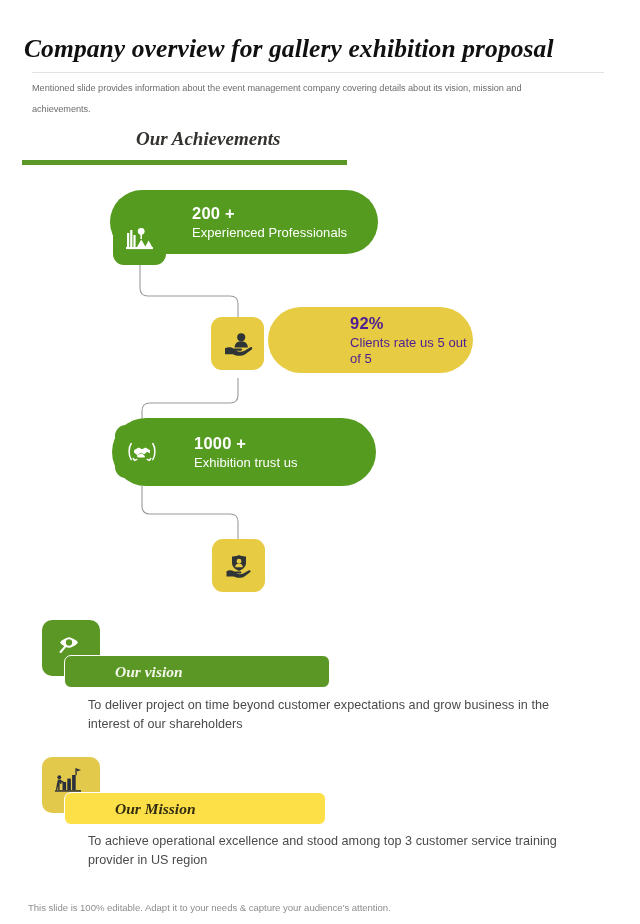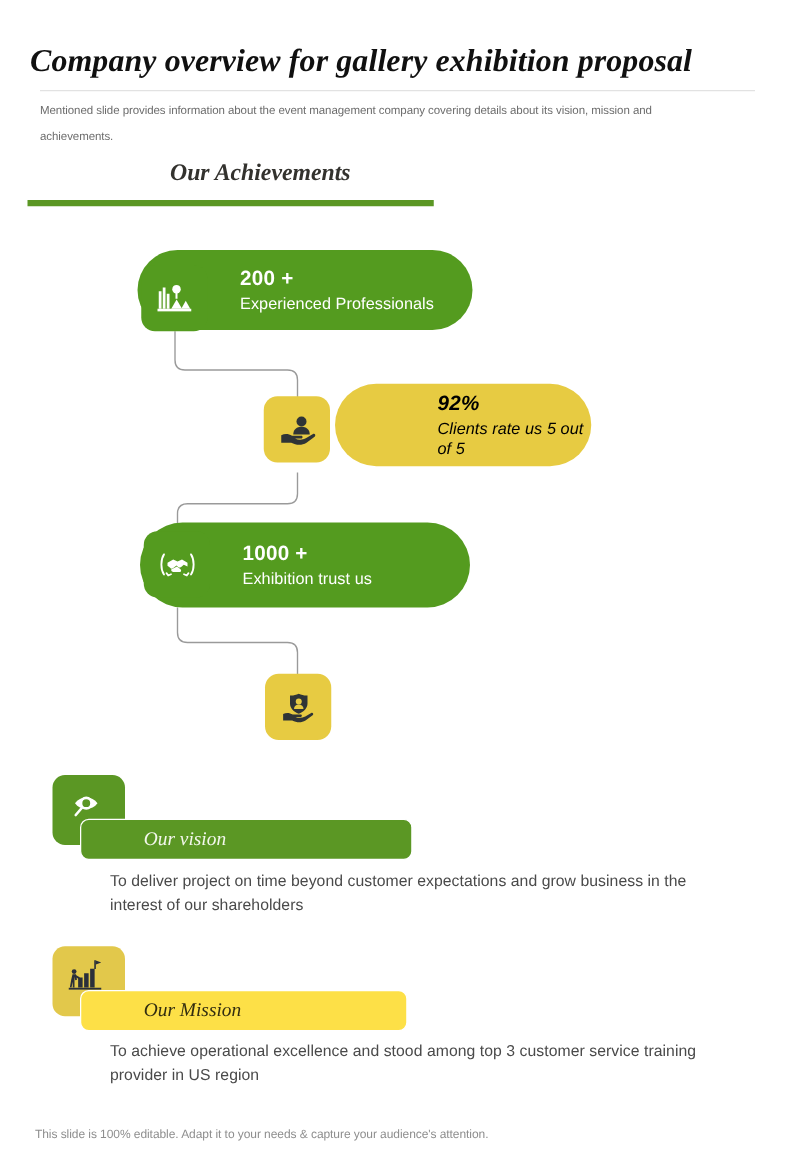--- a/index.html
+++ b/index.html
@@ -103,21 +103,21 @@
   .ach-card .ach-label {
     font-size: 13px;
     line-height: 16px;
     letter-spacing: 0.05px;
   }
   .ach-card.green { background: #549b1f; }
   .ach-card.green .ach-value,
   .ach-card.green .ach-label { color: #ffffff; }
   .ach-card.yellow { background: #e7cb42; }
   .ach-card.yellow .ach-value,
-  .ach-card.yellow .ach-label { color: #000000; font-style: italic; }
+  .ach-card.yellow .ach-label { color: #4c1d95; }
 
   .ach-badge {
     position: absolute;
     width: 53px;
     height: 53px;
     border-radius: 11px;
     display: flex;
     align-items: center;
     justify-content: center;
     pointer-events: auto;
@@ -144,21 +144,21 @@
     position: absolute;
     height: 33px;
     border-radius: 7px;
     box-sizing: border-box;
     border: 1.2px solid #ffffff;
     display: flex;
     align-items: center;
     padding-left: 50px;
     font-family: "Liberation Serif", serif;
     font-style: italic;
-    font-weight: normal;
+    font-weight: bold;
     font-size: 15.5px;
   }
   .vm-banner.green { background: #5b9724; color: #f3f7ec; }
   .vm-banner.yellow { background: #fde047; color: #322d10; }
   .vm-body {
     position: absolute;
     font-size: 12.6px;
     line-height: 18.5px;
     color: #4a4a4a;
     letter-spacing: 0.05px;
@@ -191,21 +191,21 @@
 
   <svg id="connectors" width="640" height="924">
 
     <path d="M140 265 L140 288 Q140 296 148 296 L230 296 Q238 296 238 304 L238 318" fill="none" stroke="#9a9a9a" stroke-width="1.1"></path>
 
     <path d="M238 378 L238 395 Q238 403 230 403 L150 403 Q142 403 142 411 L142 426" fill="none" stroke="#9a9a9a" stroke-width="1.1"></path>
 
     <path d="M142 486 L142 506 Q142 514 150 514 L230 514 Q238 514 238 522 L238 540" fill="none" stroke="#9a9a9a" stroke-width="1.1"></path>
   </svg>
 
-  <div class="ach-card green" style="left:110px; top:200px; width:268px; height:64px;">
+  <div class="ach-card green" style="left:110px; top:190px; width:268px; height:64px;">
     <div class="ach-value">200 +</div>
     <div class="ach-label">Experienced Professionals</div>
   </div>
   <div class="ach-badge green" style="left:113px; top:212px;">
     <span>
       <svg width="30" height="26" viewBox="0 0 30 26">
         <g fill="#ffffff">
           <rect x="2" y="7" width="2.2" height="14"></rect>
           <rect x="5.2" y="4" width="2.2" height="17"></rect>
           <rect x="8.4" y="9" width="2.2" height="12"></rect>

